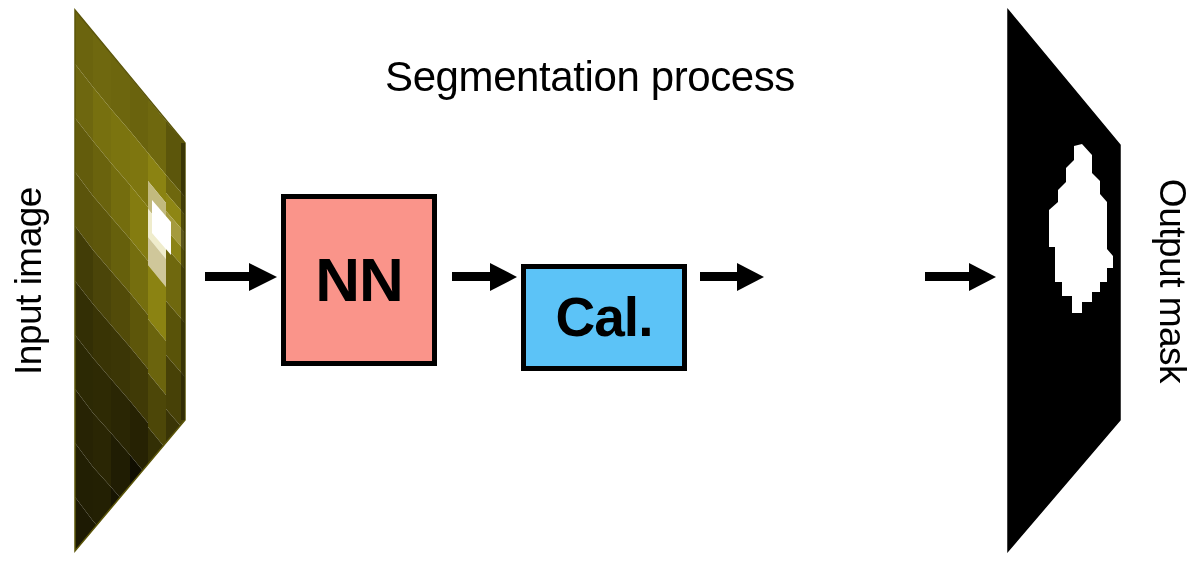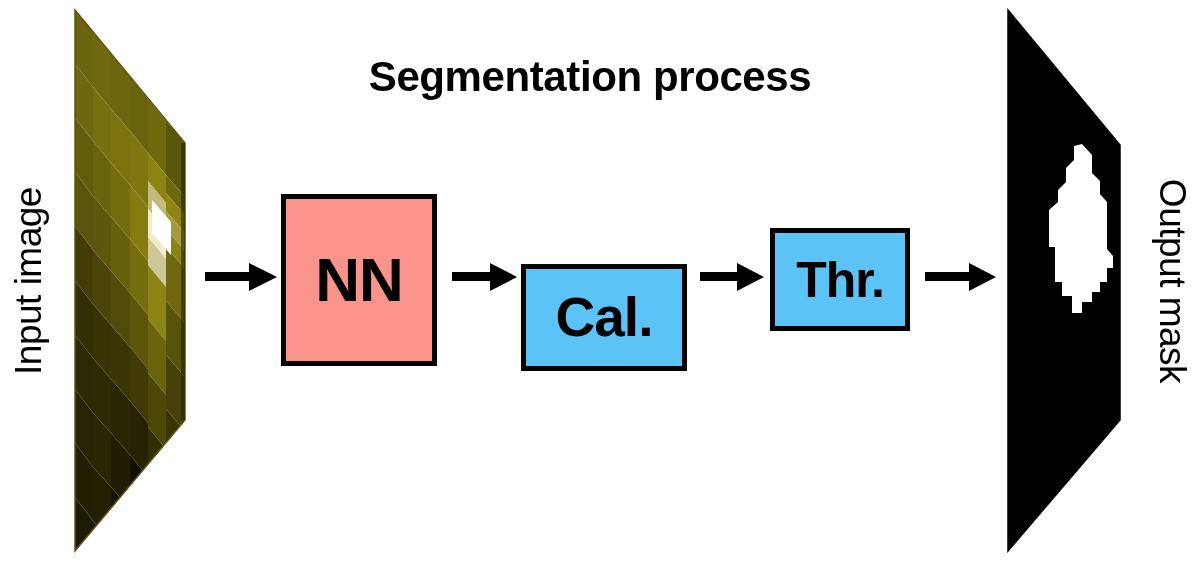--- a/index.html
+++ b/index.html
@@ -65,21 +65,21 @@
   }
 
   
   #diagram-title {
     position: absolute;
     left: 330px;
     top: 56px;
     width: 520px;
     text-align: center;
     font-size: 42px;
-    font-weight: 700;
+    font-weight: 400;
     color: #000000;
     letter-spacing: -0.4px;
     line-height: 1;
     white-space: nowrap;
   }
 
   
   .proc-box {
     position: absolute;
     box-sizing: border-box;
@@ -272,17 +272,14 @@
   </div>
 
   <div id="box-nn" class="proc-box" style="background: rgb(250, 148, 138); border-color: rgb(0, 0, 0);">
     <span class="box-label">NN</span>
   </div>
 
   <div id="box-cal" class="proc-box" style="background: rgb(92, 195, 247); border-color: rgb(0, 0, 0); margin-top: 40px;">
     <span class="box-label">Cal.</span>
   </div>
 
-  <div id="box-thr" class="proc-box" style="background: rgb(92, 195, 247); border-color: rgb(0, 0, 0);">
-    <span class="box-label">Thr.</span>
-  </div>
 
 </div>
 
 </body></html>

